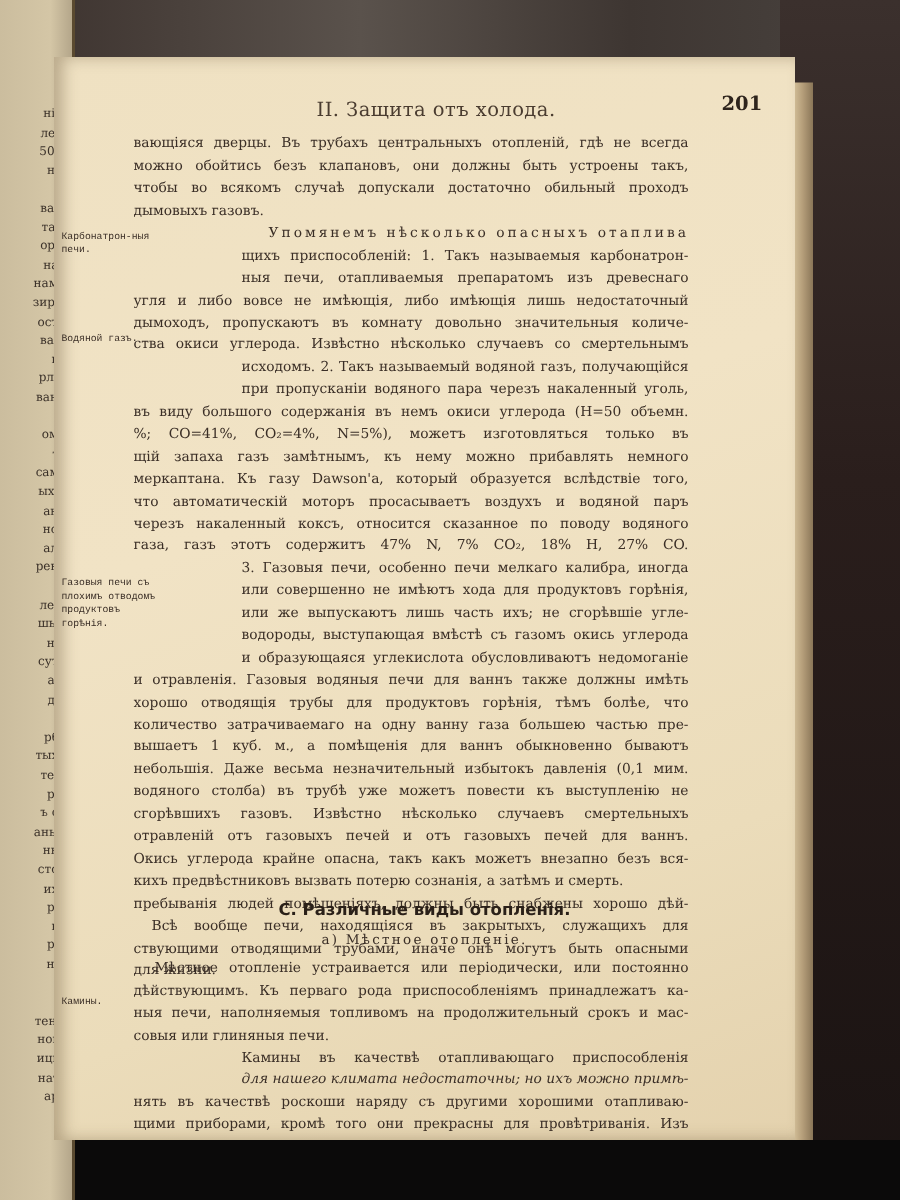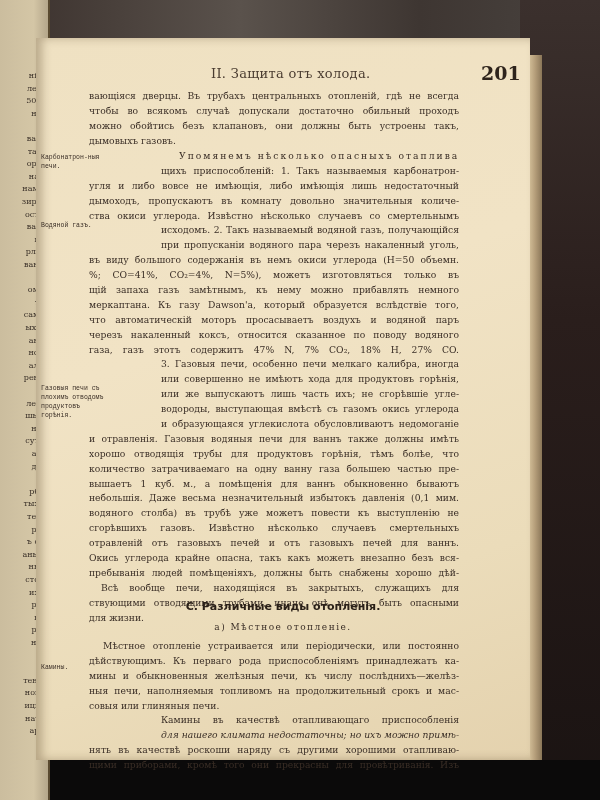--- a/index.html
+++ b/index.html
@@ -39,21 +39,21 @@
       position: absolute; left: 36px; top: 38px; width: 494px; height: 722px;
       background: linear-gradient(160deg, #efe1c2 0%, #f1e3c5 40%, #ebdcba 75%, #e4d2ae 100%);
       box-shadow: inset 6px 0 10px rgba(90,70,40,0.35);
     }
     .running-head {
       position: absolute; left: 175px; top: 28px; width: 300px;
       font-size: 13px; color: #4a3c30; letter-spacing: 0.3px;
     }
     .page-num {
       position: absolute; left: 445px; top: 24px;
-      font-size: 19px; font-weight: bold; color: #2e241c;
+      font-size: 13px; font-weight: bold; color: #2e241c;
     }
     .text-block {
       position: absolute; left: 53px; top: 51px; width: 370px;
       font-size: 9.2px; line-height: 14.9px; color: #3a2e26;
       text-align: justify;
     }
     .line { height: 14.9px; white-space: nowrap; overflow: hidden; text-align-last: justify; }
     .line.indent { padding-left: 60px; }
     .line.last { text-align-last: left; }
     .spaced { letter-spacing: 2px; }
@@ -140,33 +140,34 @@
     <div class="frag" style="top: 712.6px;">нать</div>
     <div class="frag" style="top: 725.2px;">ару</div>
   </div>
 
 <div class="page">
   <div class="running-head">II. Защита отъ холода.</div>
   <div class="page-num">201</div>
 
   <div class="text-block">
     <div class="line">вающіяся дверцы. Въ трубахъ центральныхъ отопленій, гдѣ не всегда</div>
+    <div class="line">можно обойтись безъ клапановъ, они должны быть устроены такъ,</div>
     <div class="line">чтобы во всякомъ случаѣ допускали достаточно обильный проходъ</div>
-    <div class="line">можно обойтись безъ клапановъ, они должны быть устроены такъ,</div>
     <div class="line last">дымовыхъ газовъ.</div>
   </div>
 
   <div class="margin-note" style="top:115px;">Карбонатрон-ныя печи.</div>
   <div class="margin-note" style="top:183px;">Водяной газъ.</div>
   <div class="margin-note" style="top:346px;">Газовыя печи съ плохимъ отводомъ продуктовъ горѣнія.</div>
   <div class="margin-note" style="top:625px;">Камины.</div>
 
   <div class="abs-block" style="top:111px;">
     <div class="line indent spaced" style="padding-left:90px;">Упомянемъ нѣсколько опасныхъ отапливаю-</div>
     <div class="line" style="padding-left:72px;">щихъ приспособленій: 1. Такъ называемыя карбонатрон-</div>
+    <div class="line" style="padding-left:72px;">ныя печи, отапливаемыя препаратомъ изъ древеснаго</div>
     <div class="line">угля и либо вовсе не имѣющія, либо имѣющія лишь недостаточный</div>
     <div class="line">дымоходъ, пропускаютъ въ комнату довольно значительныя количе-</div>
     <div class="line">ства окиси углерода. Извѣстно нѣсколько случаевъ со смертельнымъ</div>
     <div class="line" style="padding-left:72px;">исходомъ. 2. Такъ называемый водяной газъ, получающійся</div>
     <div class="line" style="padding-left:72px;">при пропусканіи водяного пара черезъ накаленный уголь,</div>
     <div class="line">въ виду большого содержанія въ немъ окиси углерода (H=50 объемн.</div>
     <div class="line">%; CO=41%, CO₂=4%, N=5%), можетъ изготовляться только въ</div>
     <div class="line">щій запаха газъ замѣтнымъ, къ нему можно прибавлять немного</div>
     <div class="line">меркаптана. Къ газу Dawson'а, который образуется вслѣдствіе того,</div>
     <div class="line">что автоматическій моторъ просасываетъ воздухъ и водяной паръ</div>
@@ -179,33 +180,33 @@
     <div class="line" style="padding-left:72px;">и образующаяся углекислота обусловливаютъ недомоганіе</div>
     <div class="line">и отравленія. Газовыя водяныя печи для ваннъ также должны имѣть</div>
     <div class="line">хорошо отводящія трубы для продуктовъ горѣнія, тѣмъ болѣе, что</div>
     <div class="line">количество затрачиваемаго на одну ванну газа большею частью пре-</div>
     <div class="line">вышаетъ 1 куб. м., а помѣщенія для ваннъ обыкновенно бываютъ</div>
     <div class="line">небольшія. Даже весьма незначительный избытокъ давленія (0,1 мим.</div>
     <div class="line">водяного столба) въ трубѣ уже можетъ повести къ выступленію не</div>
     <div class="line">сгорѣвшихъ газовъ. Извѣстно нѣсколько случаевъ смертельныхъ</div>
     <div class="line">отравленій отъ газовыхъ печей и отъ газовыхъ печей для ваннъ.</div>
     <div class="line">Окись углерода крайне опасна, такъ какъ можетъ внезапно безъ вся-</div>
+    <div class="line last">кихъ предвѣстниковъ вызвать потерю сознанія, а затѣмъ и смерть.</div>
     <div class="line">пребыванія людей помѣщеніяхъ, должны быть снабжены хорошо дѣй-</div>
     <div class="line" style="padding-left:12px;">Всѣ вообще печи, находящіяся въ закрытыхъ, служащихъ для</div>
     <div class="line">ствующими отводящими трубами, иначе онѣ могутъ быть опасными</div>
     <div class="line last">для жизни.</div>
   </div>
 
   <div class="section-title" style="top:562px;">C. Различные виды отопленія.</div>
   <div class="subsection-title" style="top:584px;">a) Мѣстное отопленіе.</div>
 
   <div class="abs-block" style="top:601px;">
     <div class="line" style="padding-left:14px;">Мѣстное отопленіе устраивается или періодически, или постоянно</div>
     <div class="line">дѣйствующимъ. Къ перваго рода приспособленіямъ принадлежатъ ка-</div>
-    <div class="line">мины и обыкновенныя желѣзныя печи, къ числу послѣднихъ—желѣз-</div>
     <div class="line">ныя печи, наполняемыя топливомъ на продолжительный срокъ и мас-</div>
     <div class="line last">совыя или глиняныя печи.</div>
     <div class="line" style="padding-left:72px;">Камины въ качествѣ отапливающаго приспособленія</div>
     <div class="line" style="padding-left:72px;font-style:italic;">для нашего климата недостаточны; но ихъ можно примѣ-</div>
     <div class="line">нять въ качествѣ роскоши наряду съ другими хорошими отапливаю-</div>
     <div class="line">щими приборами, кромѣ того они прекрасны для провѣтриванія. Изъ</div>
   </div>
 </div>
 
 </body></html>

